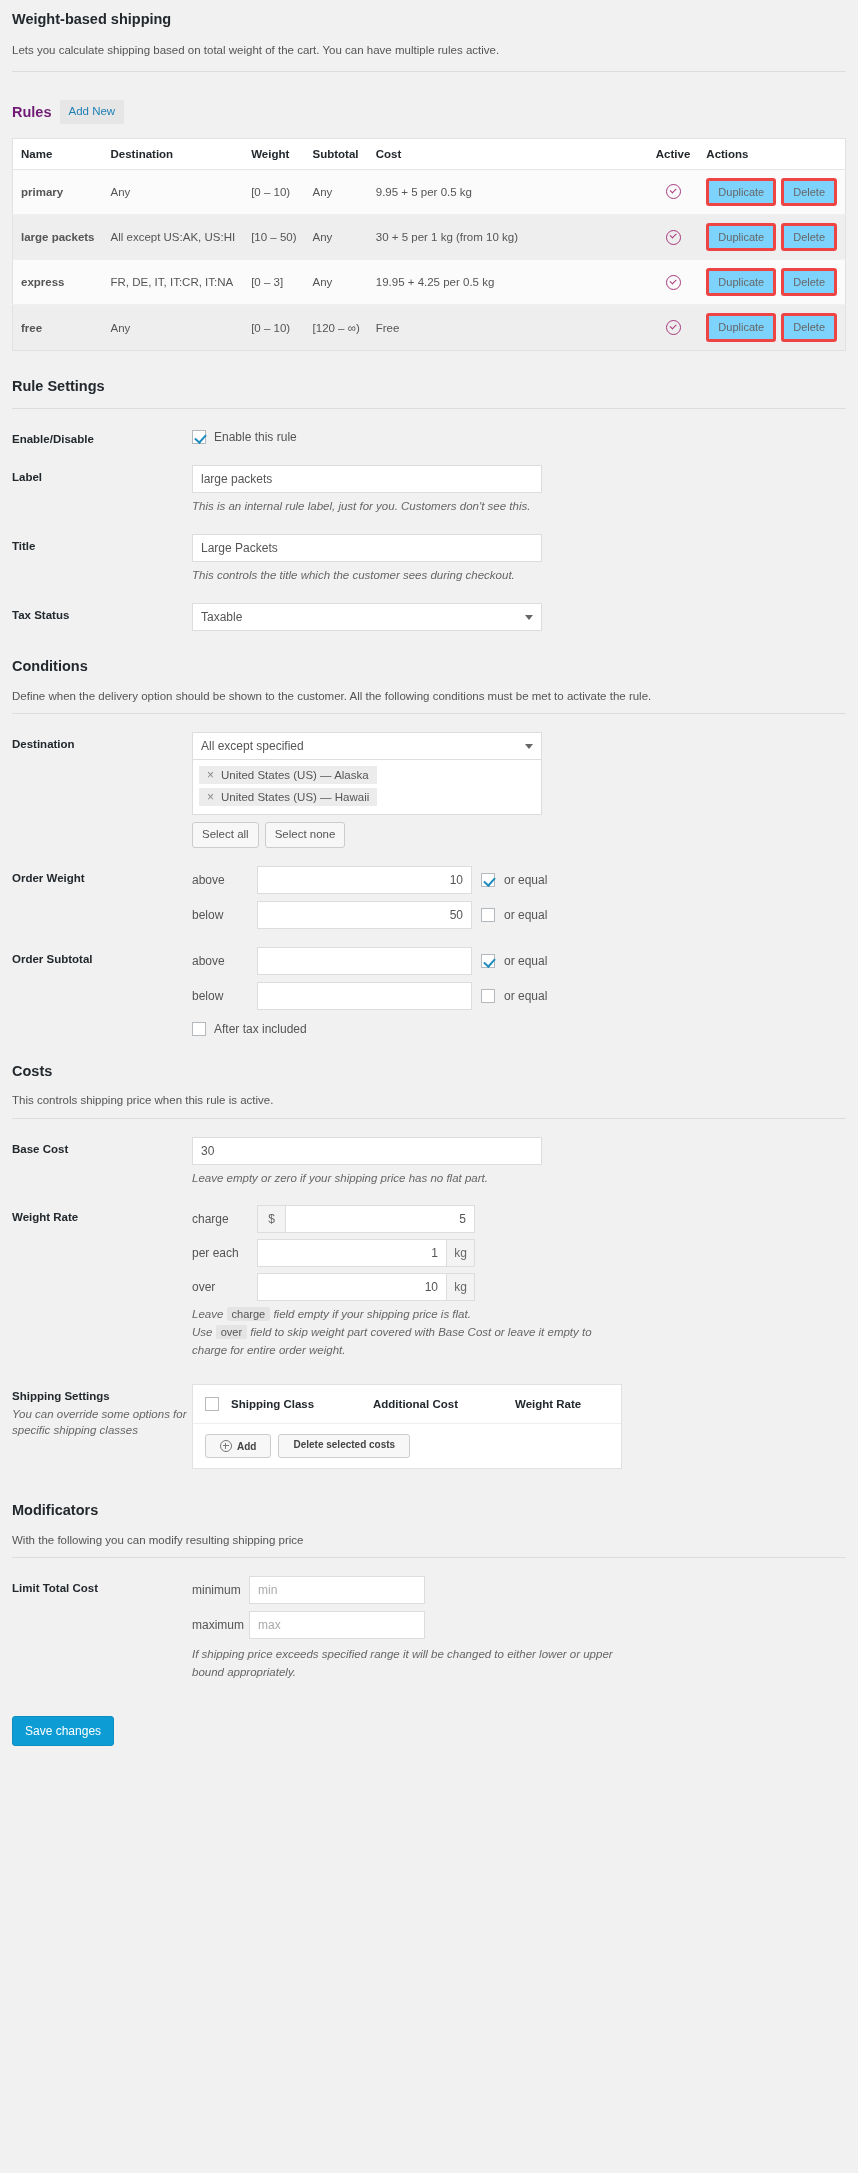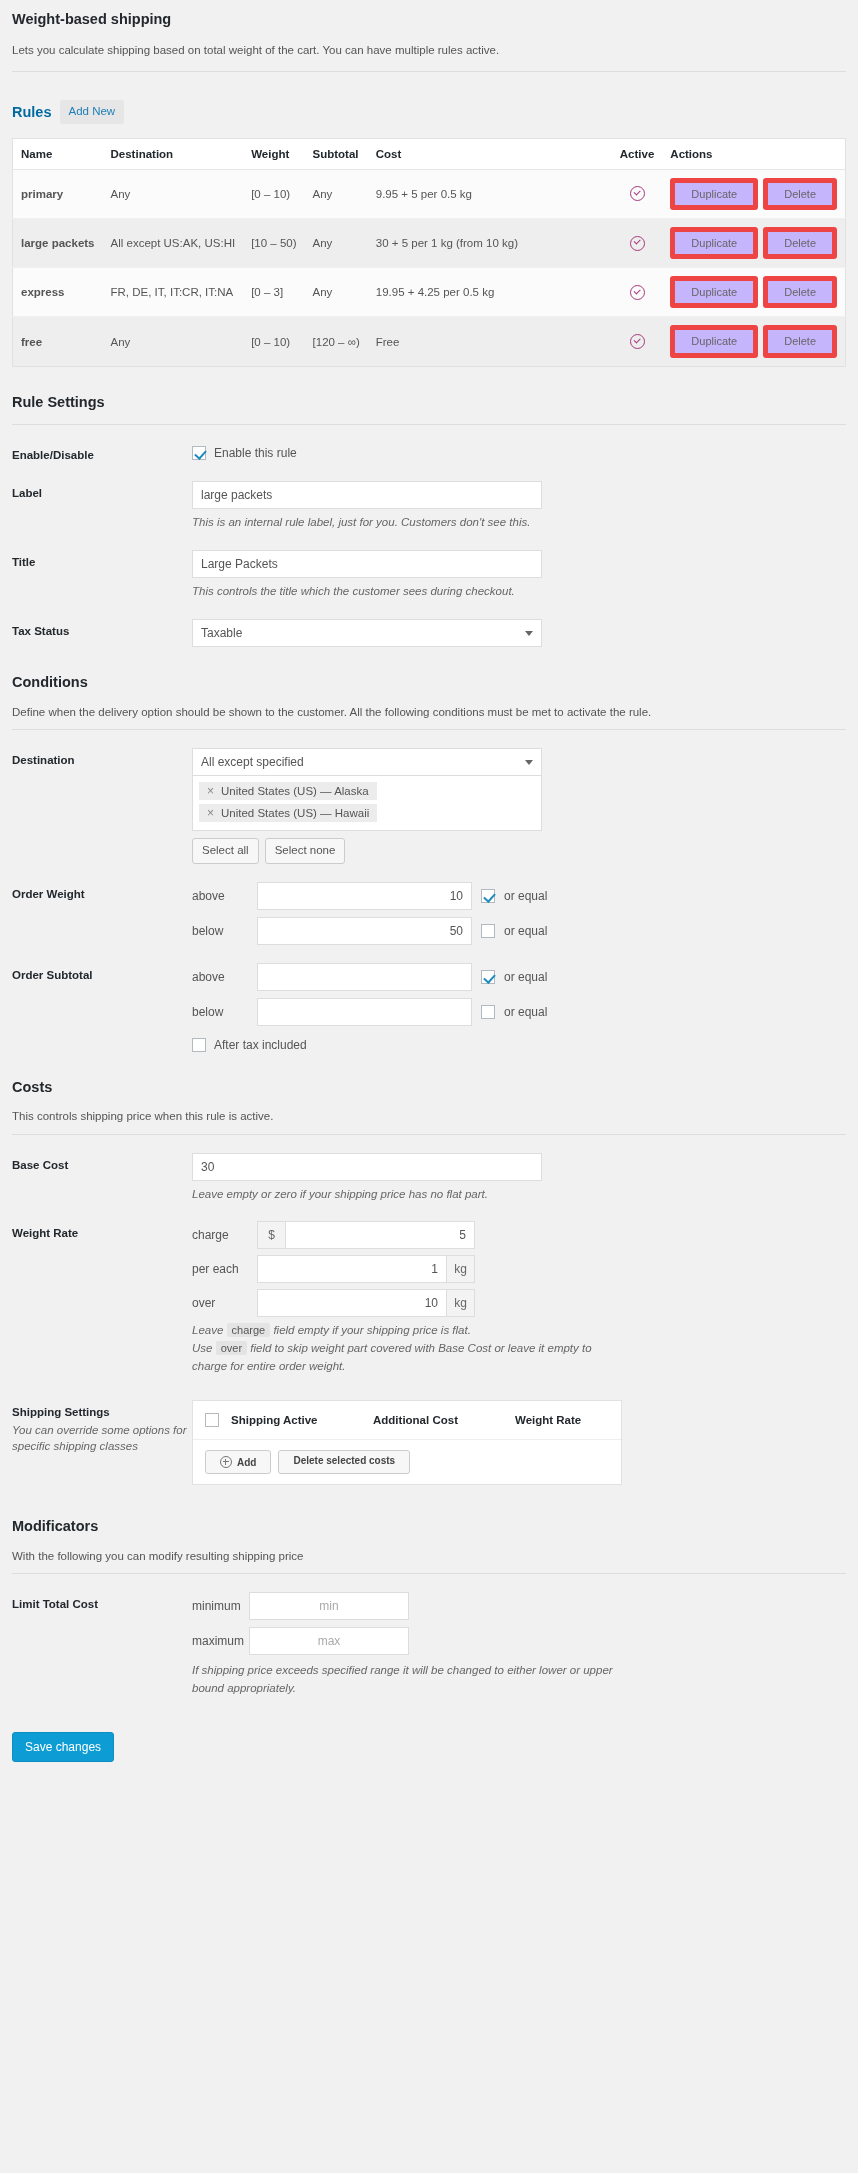--- a/index.html
+++ b/index.html
@@ -42,21 +42,21 @@
   
   .rules-head {
     display: flex;
     align-items: center;
     gap: 8px;
     margin: 28px 0 14px 0;
   }
   .rules-head h2 {
     font-size: 14.5px;
     font-weight: bold;
-    color: #0369a1;
+    color: #701a75;
     margin: 0;
   }
   .btn {
     display: inline-block;
     font-size: 11.5px;
     line-height: 1;
     padding: 6px 9px;
     border: 1px solid #ccc;
     background: #f7f7f7;
     color: #555;
@@ -122,23 +122,23 @@
     position: absolute;
     left: 3.6px; top: 2.9px;
     width: 5px; height: 2.6px;
     border-left: 1.4px solid #a7387c;
     border-bottom: 1.4px solid #a7387c;
     transform: rotate(-45deg);
   }
   .act-btns { display: flex; gap: 5px; }
   .btn-sm {
     font-size: 11px;
-    padding: 4px 16px;
-    border: 5px solid #ef4444;
-    background: #c4b5fd;
+    padding: 4px 9px;
+    border: 3px solid #ef4444;
+    background: #7dd3fc;
     color: #666;
     border-radius: 3px;
     cursor: pointer;
     line-height: 1.3;
   }
 
   
   .block { margin-top: 26px; }
   .block .sec-title { font-size: 14.5px; margin-bottom: 12px; }
   .block > .hr { margin-bottom: 18px; }
@@ -329,21 +329,21 @@
   }
   .plus::before, .plus::after {
     content: ""; position: absolute; background: #777;
   }
   .plus::before { left: 4.2px; top: 1.8px; width: 1.3px; height: 6.2px; }
   .plus::after  { top: 4.2px; left: 1.8px; height: 1.3px; width: 6.2px; }
 
   
   .lt-line { display: flex; align-items: center; gap: 1px; margin-bottom: 7px; }
   .lt-line .k { width: 56px; flex: 0 0 56px; font-size: 12px; color: #555; }
-  .lt-line input[type="text"] { width: 160px; text-align: center; }
+  .lt-line input[type="text"] { width: 176px; text-align: left; }
 
   
   .save-wrap { margin: 34px 0 22px 0; }
   .btn-primary {
     background: #0d9cd4;
     border: 1px solid #0d8ec2;
     color: #fff;
     font-size: 12px;
     padding: 7px 12px;
     border-radius: 3px;
@@ -611,21 +611,21 @@
 
     <div class="row" style="margin-top:24px">
       <div class="lab">
         <span>Shipping Settings</span>
         <span class="sub">You can override some options for specific shipping classes</span>
       </div>
       <div class="ctl">
         <div class="sc-box">
           <div class="sc-head">
             <span class="cbx"></span>
-            <span class="h sc-h1">Shipping Active</span>
+            <span class="h sc-h1">Shipping Class</span>
             <span class="h sc-h2">Additional Cost</span>
             <span class="h sc-h3">Weight Rate</span>
           </div>
           <div class="sc-foot">
             <span class="btn btn-bold"><span class="plus"></span><span>Add</span></span>
             <span class="btn btn-bold">Delete selected costs</span>
           </div>
         </div>
       </div>
     </div>

